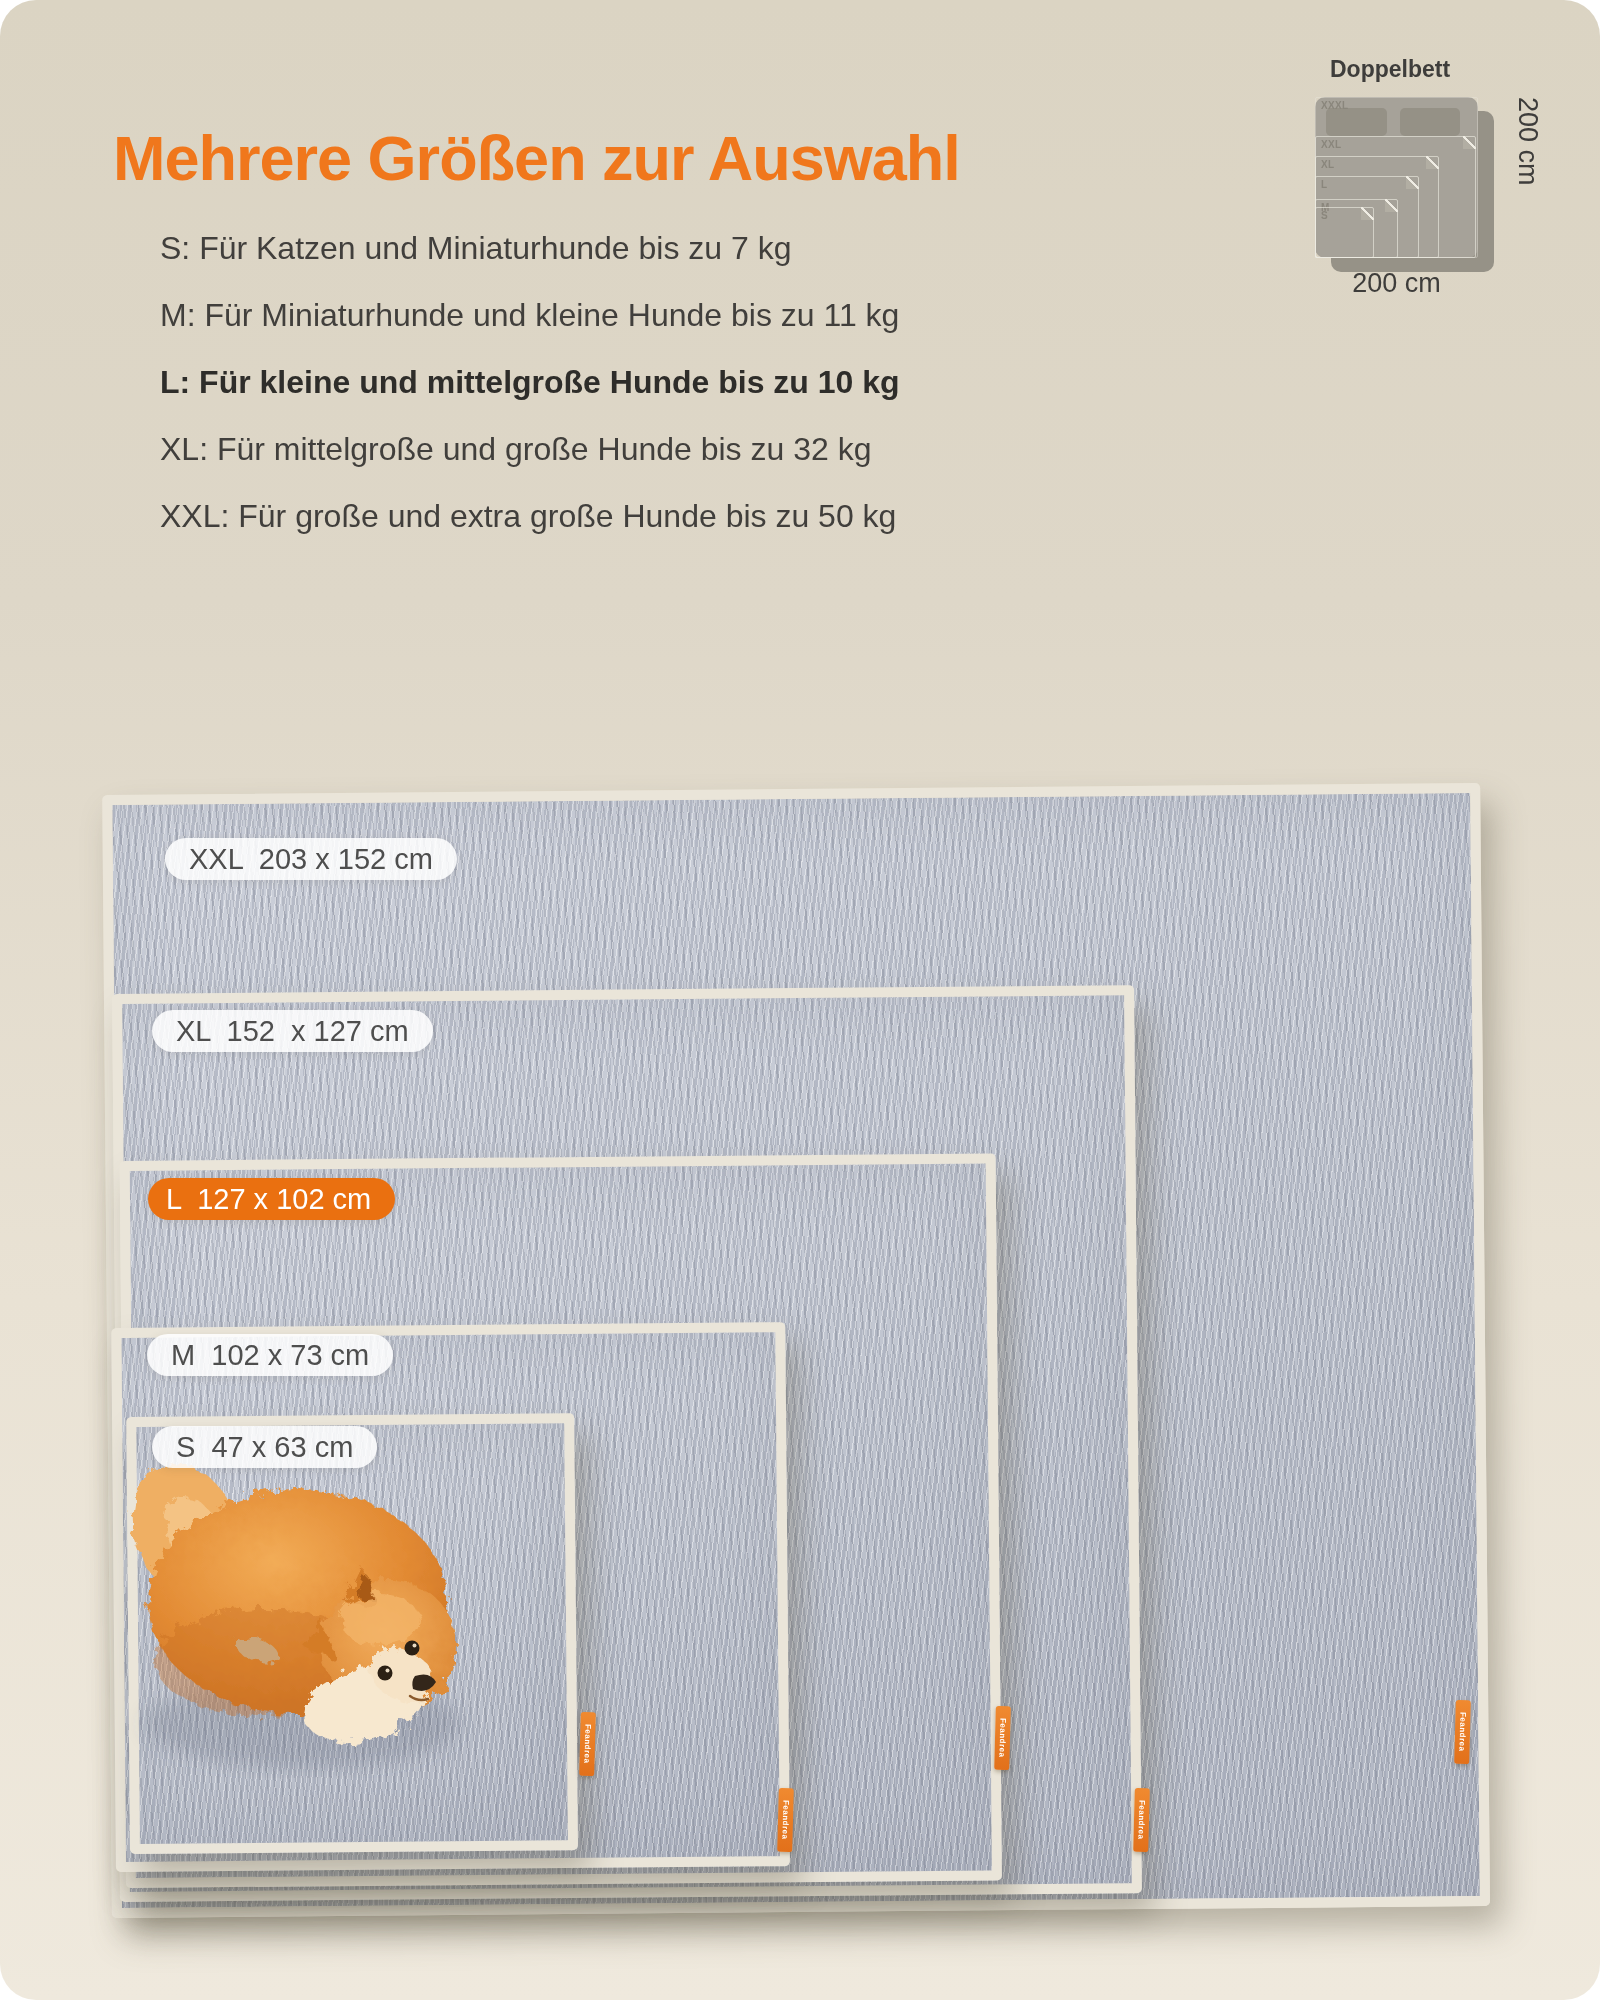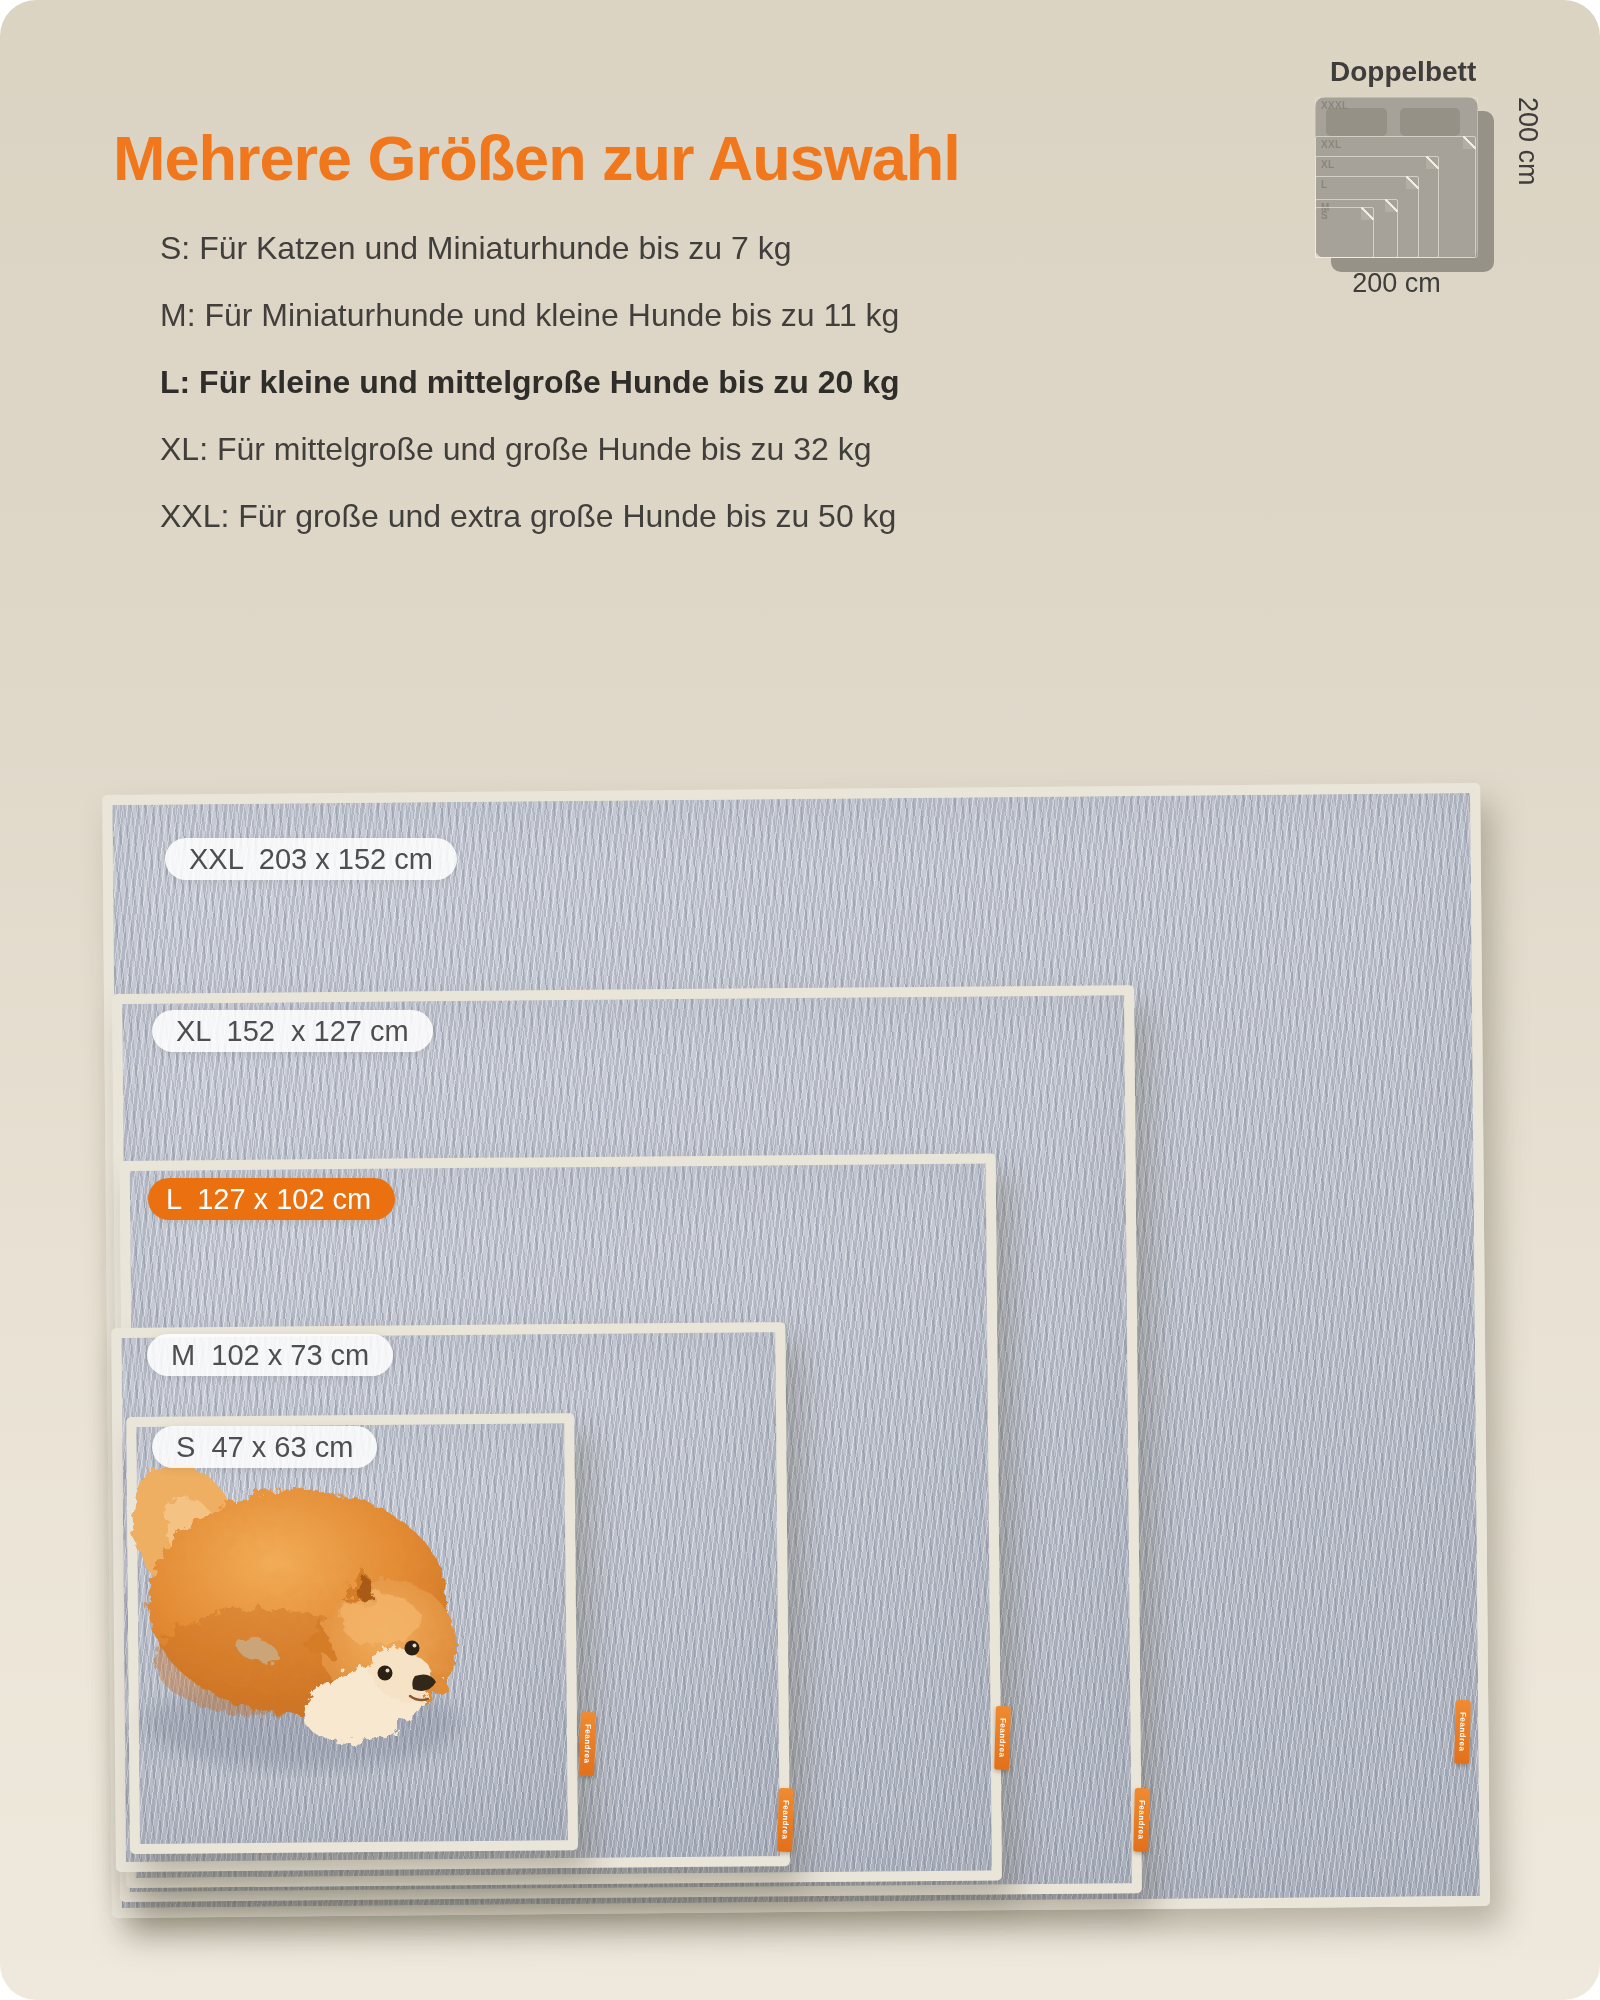--- a/index.html
+++ b/index.html
@@ -14,21 +14,21 @@
   .title{
     position:absolute;left:113px;top:122px;width:1100px;
     font-size:63px;font-weight:800;letter-spacing:-1px;color:#f0771c;
   }
   .size-list{position:absolute;left:113px;top:215px;width:1050px;}
   .size-line{font-size:32px;line-height:67px;color:#413f3c;font-weight:400;white-space:nowrap;margin-left:47px;}
   .size-line.bold{font-weight:700;color:#2e2d2a;}
 
   
   .bed-diagram{position:absolute;left:1300px;top:56px;width:300px;height:250px;}
-  .bed-title{position:absolute;left:30px;top:0;font-size:28px;font-weight:600;color:#3e3d3b;}
+  .bed-title{position:absolute;left:30px;top:0;font-size:23px;font-weight:600;color:#3e3d3b;}
   .bed{
     position:absolute;left:15px;top:41px;width:163px;height:161px;
     background:#a6a299;border-radius:10px;
   }
   .bed-shadow{
     position:absolute;left:31px;top:55px;width:163px;height:161px;
     background:#969287;border-radius:10px;
   }
   .pillow{position:absolute;top:7%;height:17%;background:#959186;border-radius:5px;}
   .pillow.p1{left:7%;width:37%;}
@@ -111,21 +111,21 @@
 </style>
 </head>
 <body>
 
 <div class="canvas">
 
   <div class="title">Mehrere Größen zur Auswahl</div>
   <div class="size-list">
     <div class="size-line">S: Für Katzen und Miniaturhunde bis zu 7 kg</div>
     <div class="size-line">M: Für Miniaturhunde und kleine Hunde bis zu 11 kg</div>
-    <div class="size-line bold">L: Für kleine und mittelgroße Hunde bis zu 20 kg</div>
+    <div class="size-line bold">L: Für kleine und mittelgroße Hunde bis zu 10 kg</div>
     <div class="size-line">XL: Für mittelgroße und große Hunde bis zu 32 kg</div>
     <div class="size-line">XXL: Für große und extra große Hunde bis zu 50 kg</div>
   </div>
 
   <div class="bed-diagram">
     <div class="bed-title">Doppelbett</div>
     <div class="bed-shadow"></div>
     <div class="bed">
       <div class="pillow p1"></div>
       <div class="pillow p2"></div>

